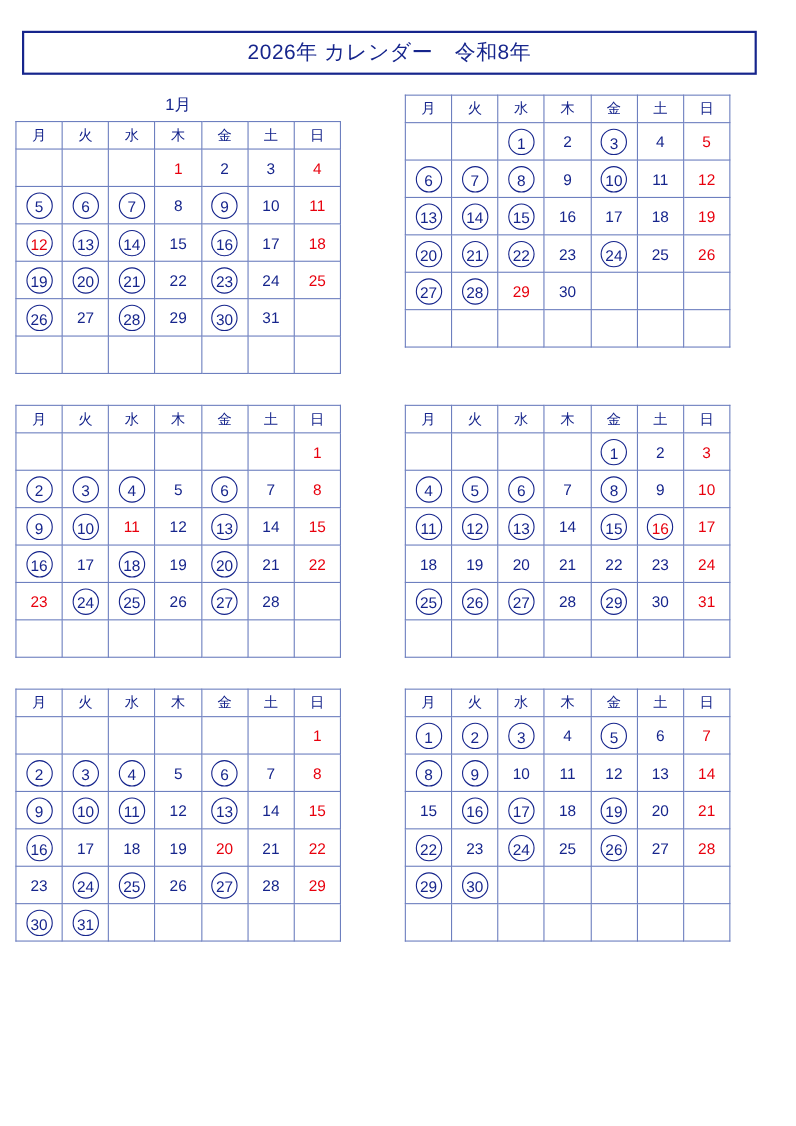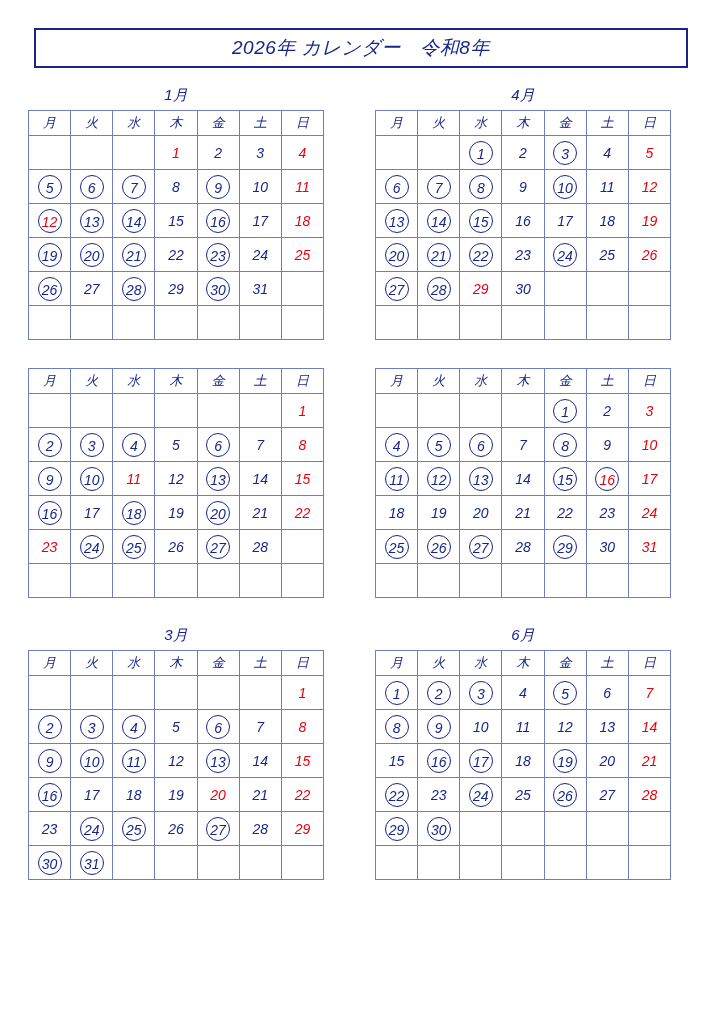--- a/index.html
+++ b/index.html
@@ -11,23 +11,22 @@
     width: 724px;
     height: 1024px;
     font-family: "Liberation Sans", sans-serif;
     color: #1b2f8a;
     position: relative;
   }
   .page {
     width: 724px;
     height: 1024px;
     box-sizing: border-box;
-    padding: 28px 30px 10px 28px;
+    padding: 28px 30px 10px 14px;
     position: relative;
-    font-style: italic;
   }
   
   .title-bar {
     border: 2px solid #16258c;
     height: 36px;
     display: flex;
     align-items: center;
     justify-content: center;
     margin: 0 6px 18px 6px;
   }
@@ -168,21 +167,20 @@
               <td></td>
               <td></td>
               <td></td>
               <td></td>
               <td></td>
             </tr>
           </tbody>
         </table>
       </div>
       <div class="month-block">
-        <div class="month-name">4月</div>
         <table class="cal">
           <thead>
             <tr>
               <th>月</th>
               <th>火</th>
               <th>水</th>
               <th>木</th>
               <th>金</th>
               <th>土</th>
               <th class="sun">日</th>
@@ -382,21 +380,20 @@
               <td></td>
               <td></td>
               <td></td>
               <td></td>
               <td></td>
             </tr>
           </tbody>
         </table>
       </div>
       <div class="month-block">
-        <div class="month-name">3月</div>
         <table class="cal">
           <thead>
             <tr>
               <th>月</th>
               <th>火</th>
               <th>水</th>
               <th>木</th>
               <th>金</th>
               <th>土</th>
               <th class="sun">日</th>
@@ -454,21 +451,20 @@
               <td></td>
               <td></td>
               <td></td>
               <td></td>
               <td></td>
             </tr>
           </tbody>
         </table>
       </div>
       <div class="month-block">
-        <div class="month-name">6月</div>
         <table class="cal">
           <thead>
             <tr>
               <th>月</th>
               <th>火</th>
               <th>水</th>
               <th>木</th>
               <th>金</th>
               <th>土</th>
               <th class="sun">日</th>

